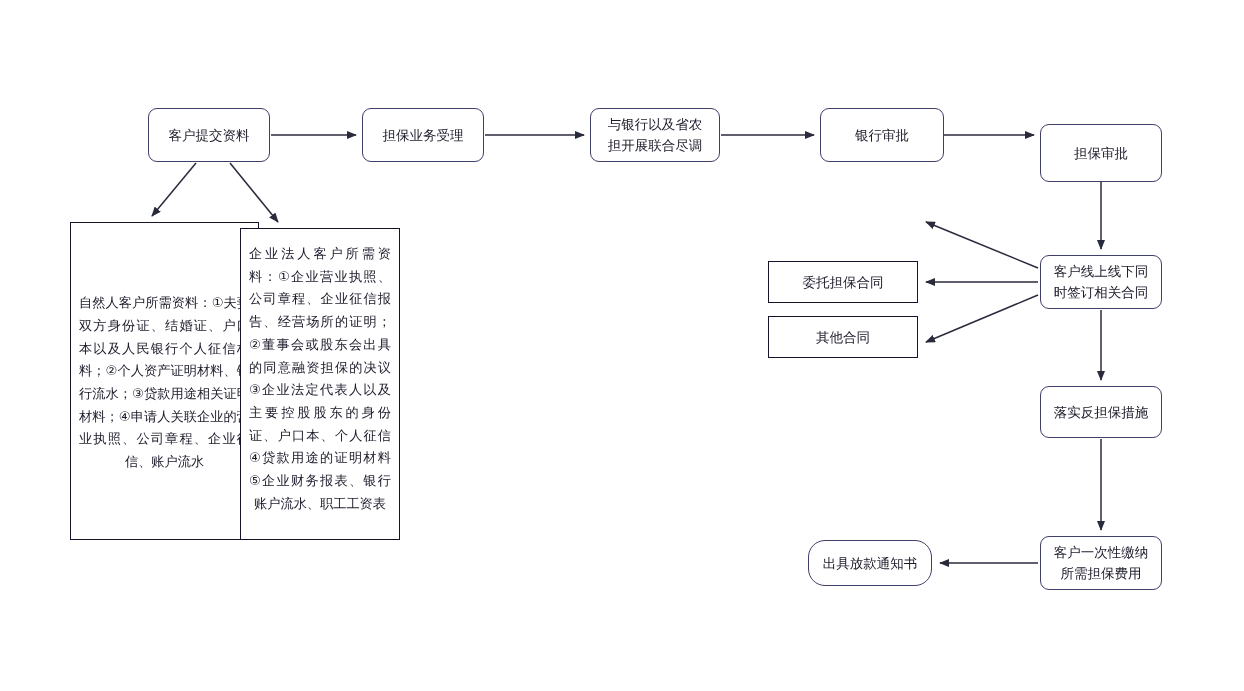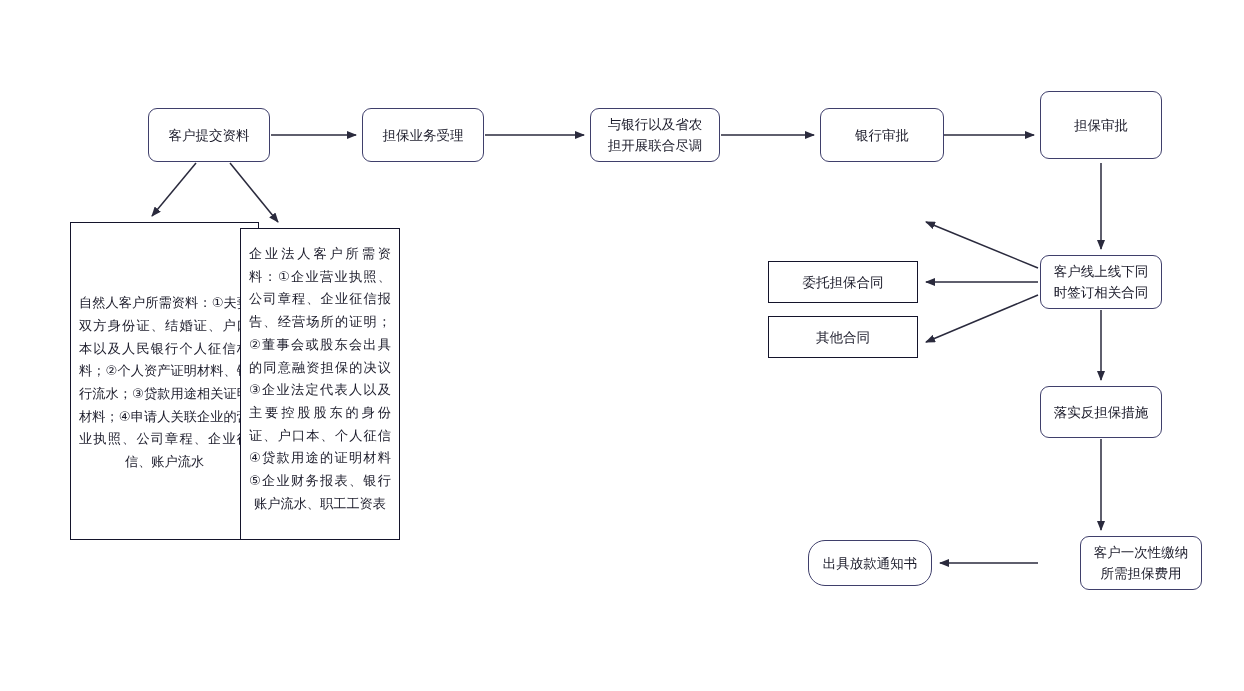--- a/index.html
+++ b/index.html
@@ -110,21 +110,21 @@
 
   <div class="node rounded" style="left:590px; top:108px; width:130px; height:54px;">
     <span class="label">与银行以及省农
 担开展联合尽调</span>
   </div>
 
   <div class="node rounded" style="left:820px; top:108px; width:124px; height:54px;">
     <span class="label">银行审批</span>
   </div>
 
-  <div class="node rounded" style="left:1040px; top:91px; width:122px; height:68px;align-items:center;">
+  <div class="node rounded" style="left:1040px; top:124px; width:122px; height:58px;align-items:center;">
     <span class="label">担保审批</span>
   </div>
 
   <div class="node rounded" style="left:1040px; top:255px; width:122px; height:54px;justify-content:center;">
     <span class="label">客户线上线下同
 时签订相关合同</span>
   </div>
 
 
   <div class="node rect" style="left:768px; top:261px; width:150px; height:42px;">
@@ -132,21 +132,21 @@
   </div>
 
   <div class="node rect" style="left:768px; top:316px; width:150px; height:42px;text-align:right;">
     <span class="label">其他合同</span>
   </div>
 
   <div class="node rounded" style="left:1040px; top:386px; width:122px; height:52px;">
     <span class="label">落实反担保措施</span>
   </div>
 
-  <div class="node rounded" style="left:1040px; top:536px; width:122px; height:54px;margin-left:40px;">
+  <div class="node rounded" style="left:1040px; top:536px; width:122px; height:54px;">
     <span class="label">客户一次性缴纳
 所需担保费用</span>
   </div>
 
   <div class="node rounded" style="left:808px; top:540px; width:124px; height:46px;border-radius:17px;">
     <span class="label">出具放款通知书</span>
   </div>
 
   <div class="node textblock" style="left:70px; top:222px; width:189px; height:318px; justify-content:center;">
     <span class="label" style="text-align:justify; text-align-last:center;">自然人客户所需资料：①夫妻双方身份证、结婚证、户口本以及人民银行个人征信材料；②个人资产证明材料、银行流水；③贷款用途相关证明材料；④申请人关联企业的营业执照、公司章程、企业征信、账户流水</span>

